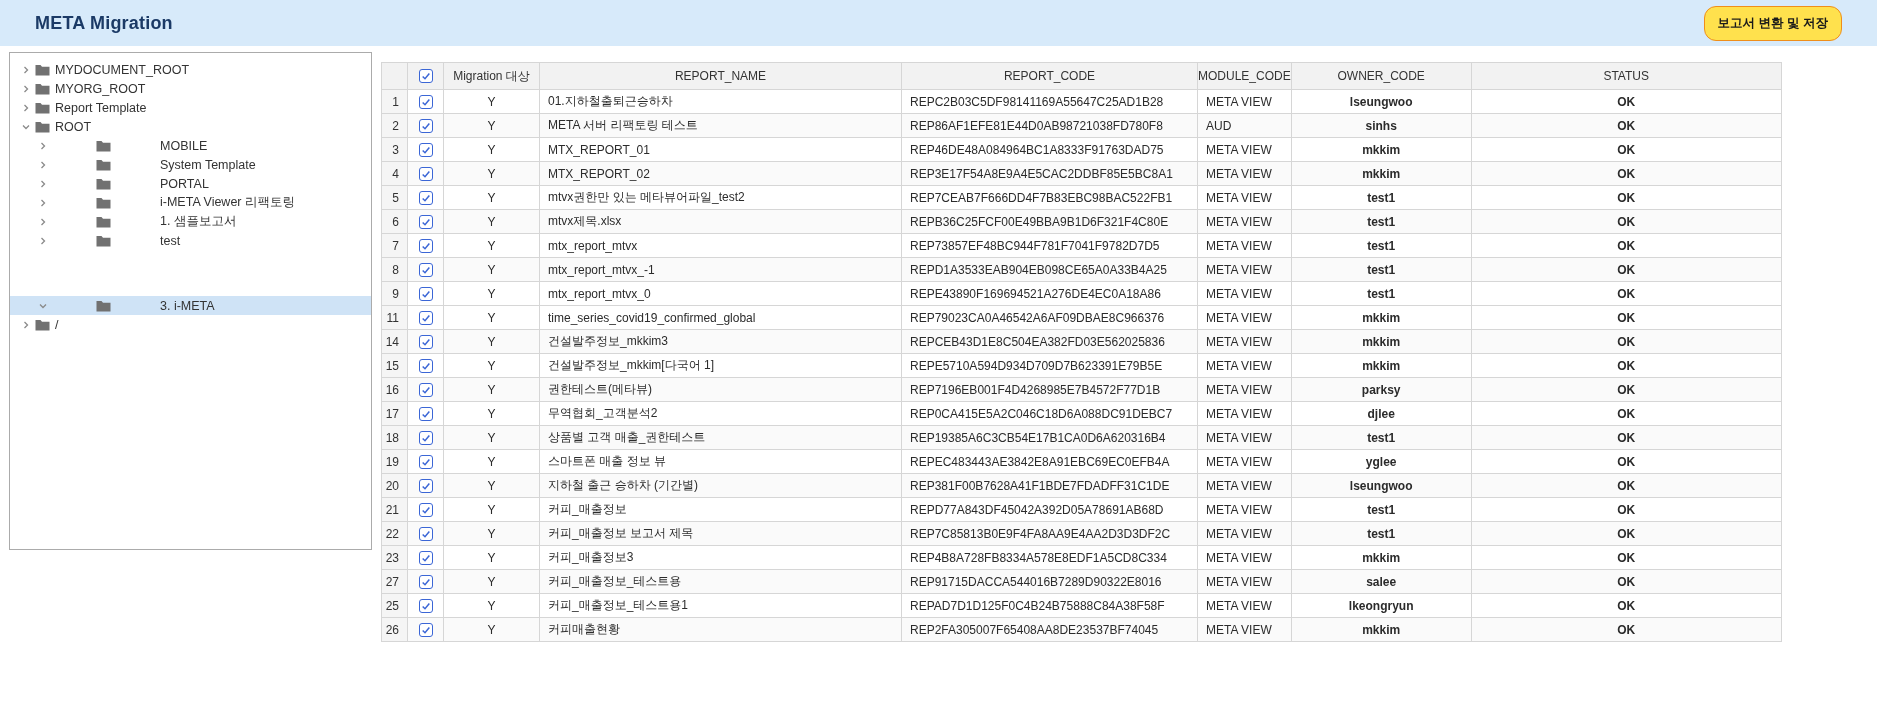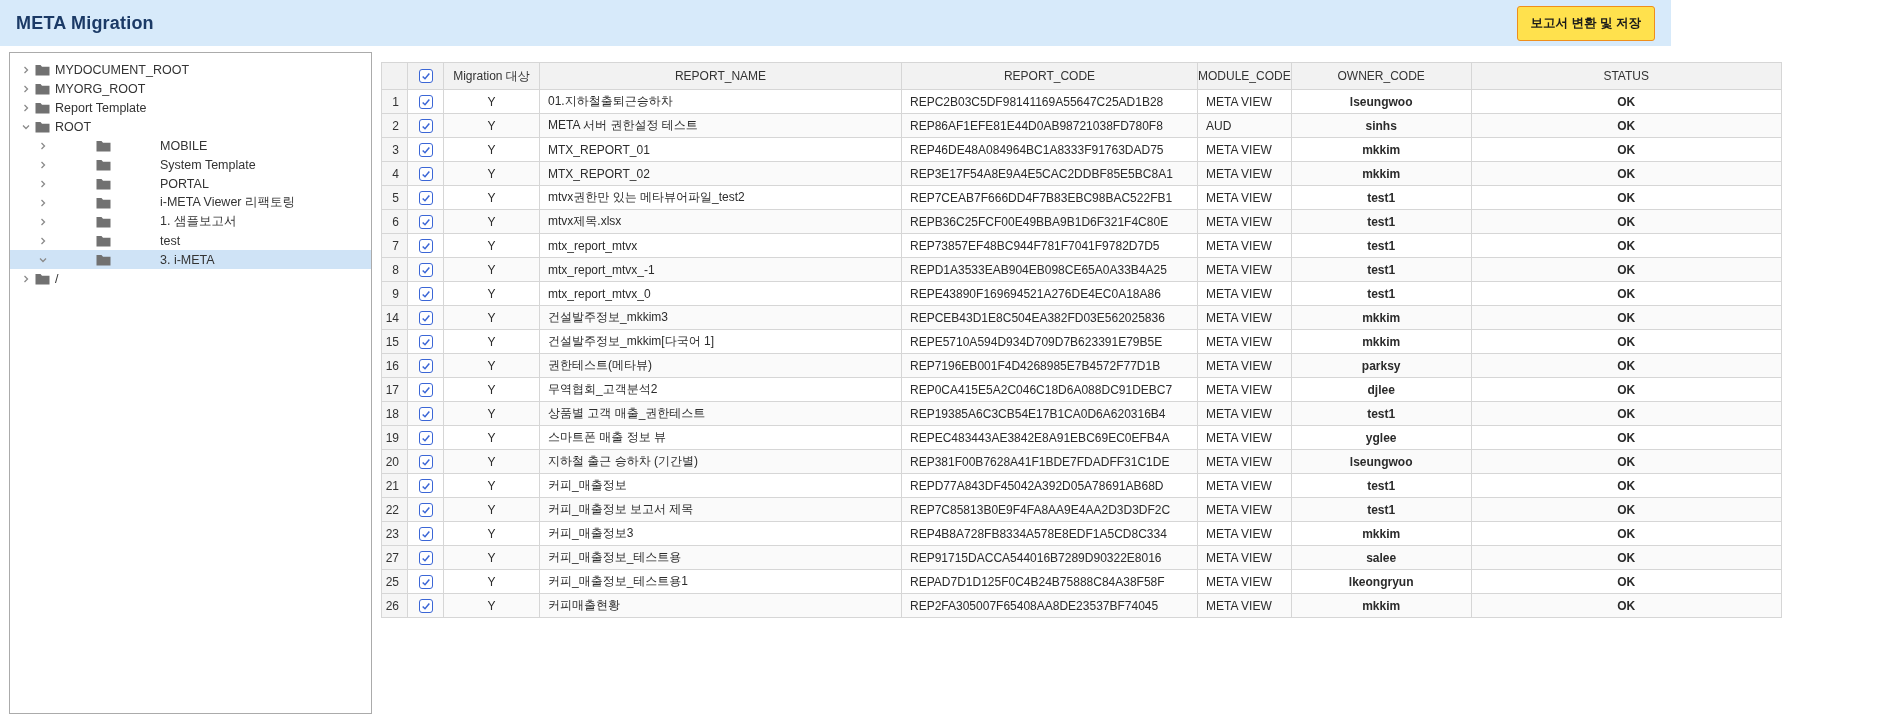--- a/index.html
+++ b/index.html
@@ -4,34 +4,34 @@
 <style>
   :root{
     --topbar-bg:#d7eafa; --title-color:#1b3a66; --btn-bg:#ffe14d; --btn-border:#ef8e1b;
     --btn-text:#1a1a1a; --accent:#3b66d6; --head-bg:#f2f2f2; --grid-border:#d6d6d6;
     --row-alt:#fafafa; --sel-bg:#cfe3f6; --panel-border:#ababab;
   }
   *{box-sizing:border-box;margin:0;padding:0;}
   html,body{width:1877px;height:722px;overflow:hidden;background:#fff;
     font-family:"Liberation Sans","DejaVu Sans",sans-serif;}
   
-  .topbar{position:absolute;left:0;top:0;width:1671px;height:46px;background:var(--topbar-bg);
-    display:flex;align-items:center;padding:0 16px;}
+  .topbar{position:absolute;left:0;top:0;width:1877px;height:46px;background:var(--topbar-bg);
+    display:flex;align-items:center;padding:0 35px;}
   .title{font-size:18px;font-weight:bold;color:var(--title-color);letter-spacing:.2px;}
   .save-btn{margin-left:auto;background:var(--btn-bg);border:1px solid var(--btn-border);
-    color:var(--btn-text);font-size:12.5px;font-weight:bold;padding:8px 13px;border-radius:3px;
+    color:var(--btn-text);font-size:12.5px;font-weight:bold;padding:8px 13px;border-radius:12px;
     cursor:pointer;font-family:inherit;}
   
-  .tree-panel{position:absolute;left:9px;top:52px;width:363px;height:662px;background:#fff;
+  .tree-panel{position:absolute;left:9px;top:52px;width:363px;height:498px;background:#fff;
     border:1px solid var(--panel-border);padding-top:7px;overflow:hidden;}
   .tree-row{height:19px;display:flex;align-items:center;font-size:12.5px;color:#333;
     white-space:nowrap;cursor:pointer;}
   .tree-row.lvl0{padding-left:10px;}
   .tree-row.lvl1{padding-left:27px;gap:44px;}
-  .tree-row.selected{background:var(--sel-bg);}
+  .tree-row.selected{background:var(--sel-bg);margin-top:46px;}
   .chev{width:12px;height:12px;display:inline-flex;align-items:center;justify-content:center;
     margin-right:3px;flex:0 0 12px;}
   .folder{width:15px;height:12px;margin-right:5px;flex:0 0 15px;}
   
   .grid-wrap{position:absolute;left:381px;top:62px;}
   table{border-collapse:collapse;table-layout:fixed;}
   th,td{border:1px solid var(--grid-border);overflow:hidden;white-space:nowrap;
     text-overflow:clip;font-size:12px;color:#2b2b2b;}
   th{height:27px;background:var(--head-bg);font-weight:normal;color:#333;text-align:center;}
   td{height:24px;}
@@ -234,21 +234,21 @@
           <td class="c-stat">OK</td>
         </tr>
         <tr class="alt">
           <td class="c-num">2</td>
           <td class="c-check"><span class="cb">
               <svg width="10" height="10" viewBox="0 0 12 12">
                 <path d="M2 6.5 L4.8 9.2 L10 3" fill="none" stroke="#3b66d6" stroke-width="1.8"></path>
               </svg>
             </span></td>
           <td class="c-mig">Y</td>
-          <td class="c-name">META 서버 권한설정 테스트</td>
+          <td class="c-name">META 서버 리팩토링 테스트</td>
           <td class="c-code">REP86AF1EFE81E44D0AB98721038FD780F8</td>
           <td class="c-mod">AUD</td>
           <td class="c-own">sinhs</td>
           <td class="c-stat">OK</td>
         </tr>
         <tr>
           <td class="c-num">3</td>
           <td class="c-check"><span class="cb">
               <svg width="10" height="10" viewBox="0 0 12 12">
                 <path d="M2 6.5 L4.8 9.2 L10 3" fill="none" stroke="#3b66d6" stroke-width="1.8"></path>
@@ -336,20 +336,34 @@
           <td class="c-check"><span class="cb">
               <svg width="10" height="10" viewBox="0 0 12 12">
                 <path d="M2 6.5 L4.8 9.2 L10 3" fill="none" stroke="#3b66d6" stroke-width="1.8"></path>
               </svg>
             </span></td>
           <td class="c-mig">Y</td>
           <td class="c-name">mtx_report_mtvx_0</td>
           <td class="c-code">REPE43890F169694521A276DE4EC0A18A86</td>
           <td class="c-mod">META VIEW</td>
           <td class="c-own">test1</td>
+          <td class="c-stat">OK</td>
+        </tr>
+        <tr>
+          <td class="c-num">11</td>
+          <td class="c-check"><span class="cb">
+              <svg width="10" height="10" viewBox="0 0 12 12">
+                <path d="M2 6.5 L4.8 9.2 L10 3" fill="none" stroke="#3b66d6" stroke-width="1.8"></path>
+              </svg>
+            </span></td>
+          <td class="c-mig">Y</td>
+          <td class="c-name">time_series_covid19_confirmed_global</td>
+          <td class="c-code">REP79023CA0A46542A6AF09DBAE8C966376</td>
+          <td class="c-mod">META VIEW</td>
+          <td class="c-own">mkkim</td>
           <td class="c-stat">OK</td>
         </tr>
         <tr class="alt">
           <td class="c-num">14</td>
           <td class="c-check"><span class="cb">
               <svg width="10" height="10" viewBox="0 0 12 12">
                 <path d="M2 6.5 L4.8 9.2 L10 3" fill="none" stroke="#3b66d6" stroke-width="1.8"></path>
               </svg>
             </span></td>
           <td class="c-mig">Y</td>

